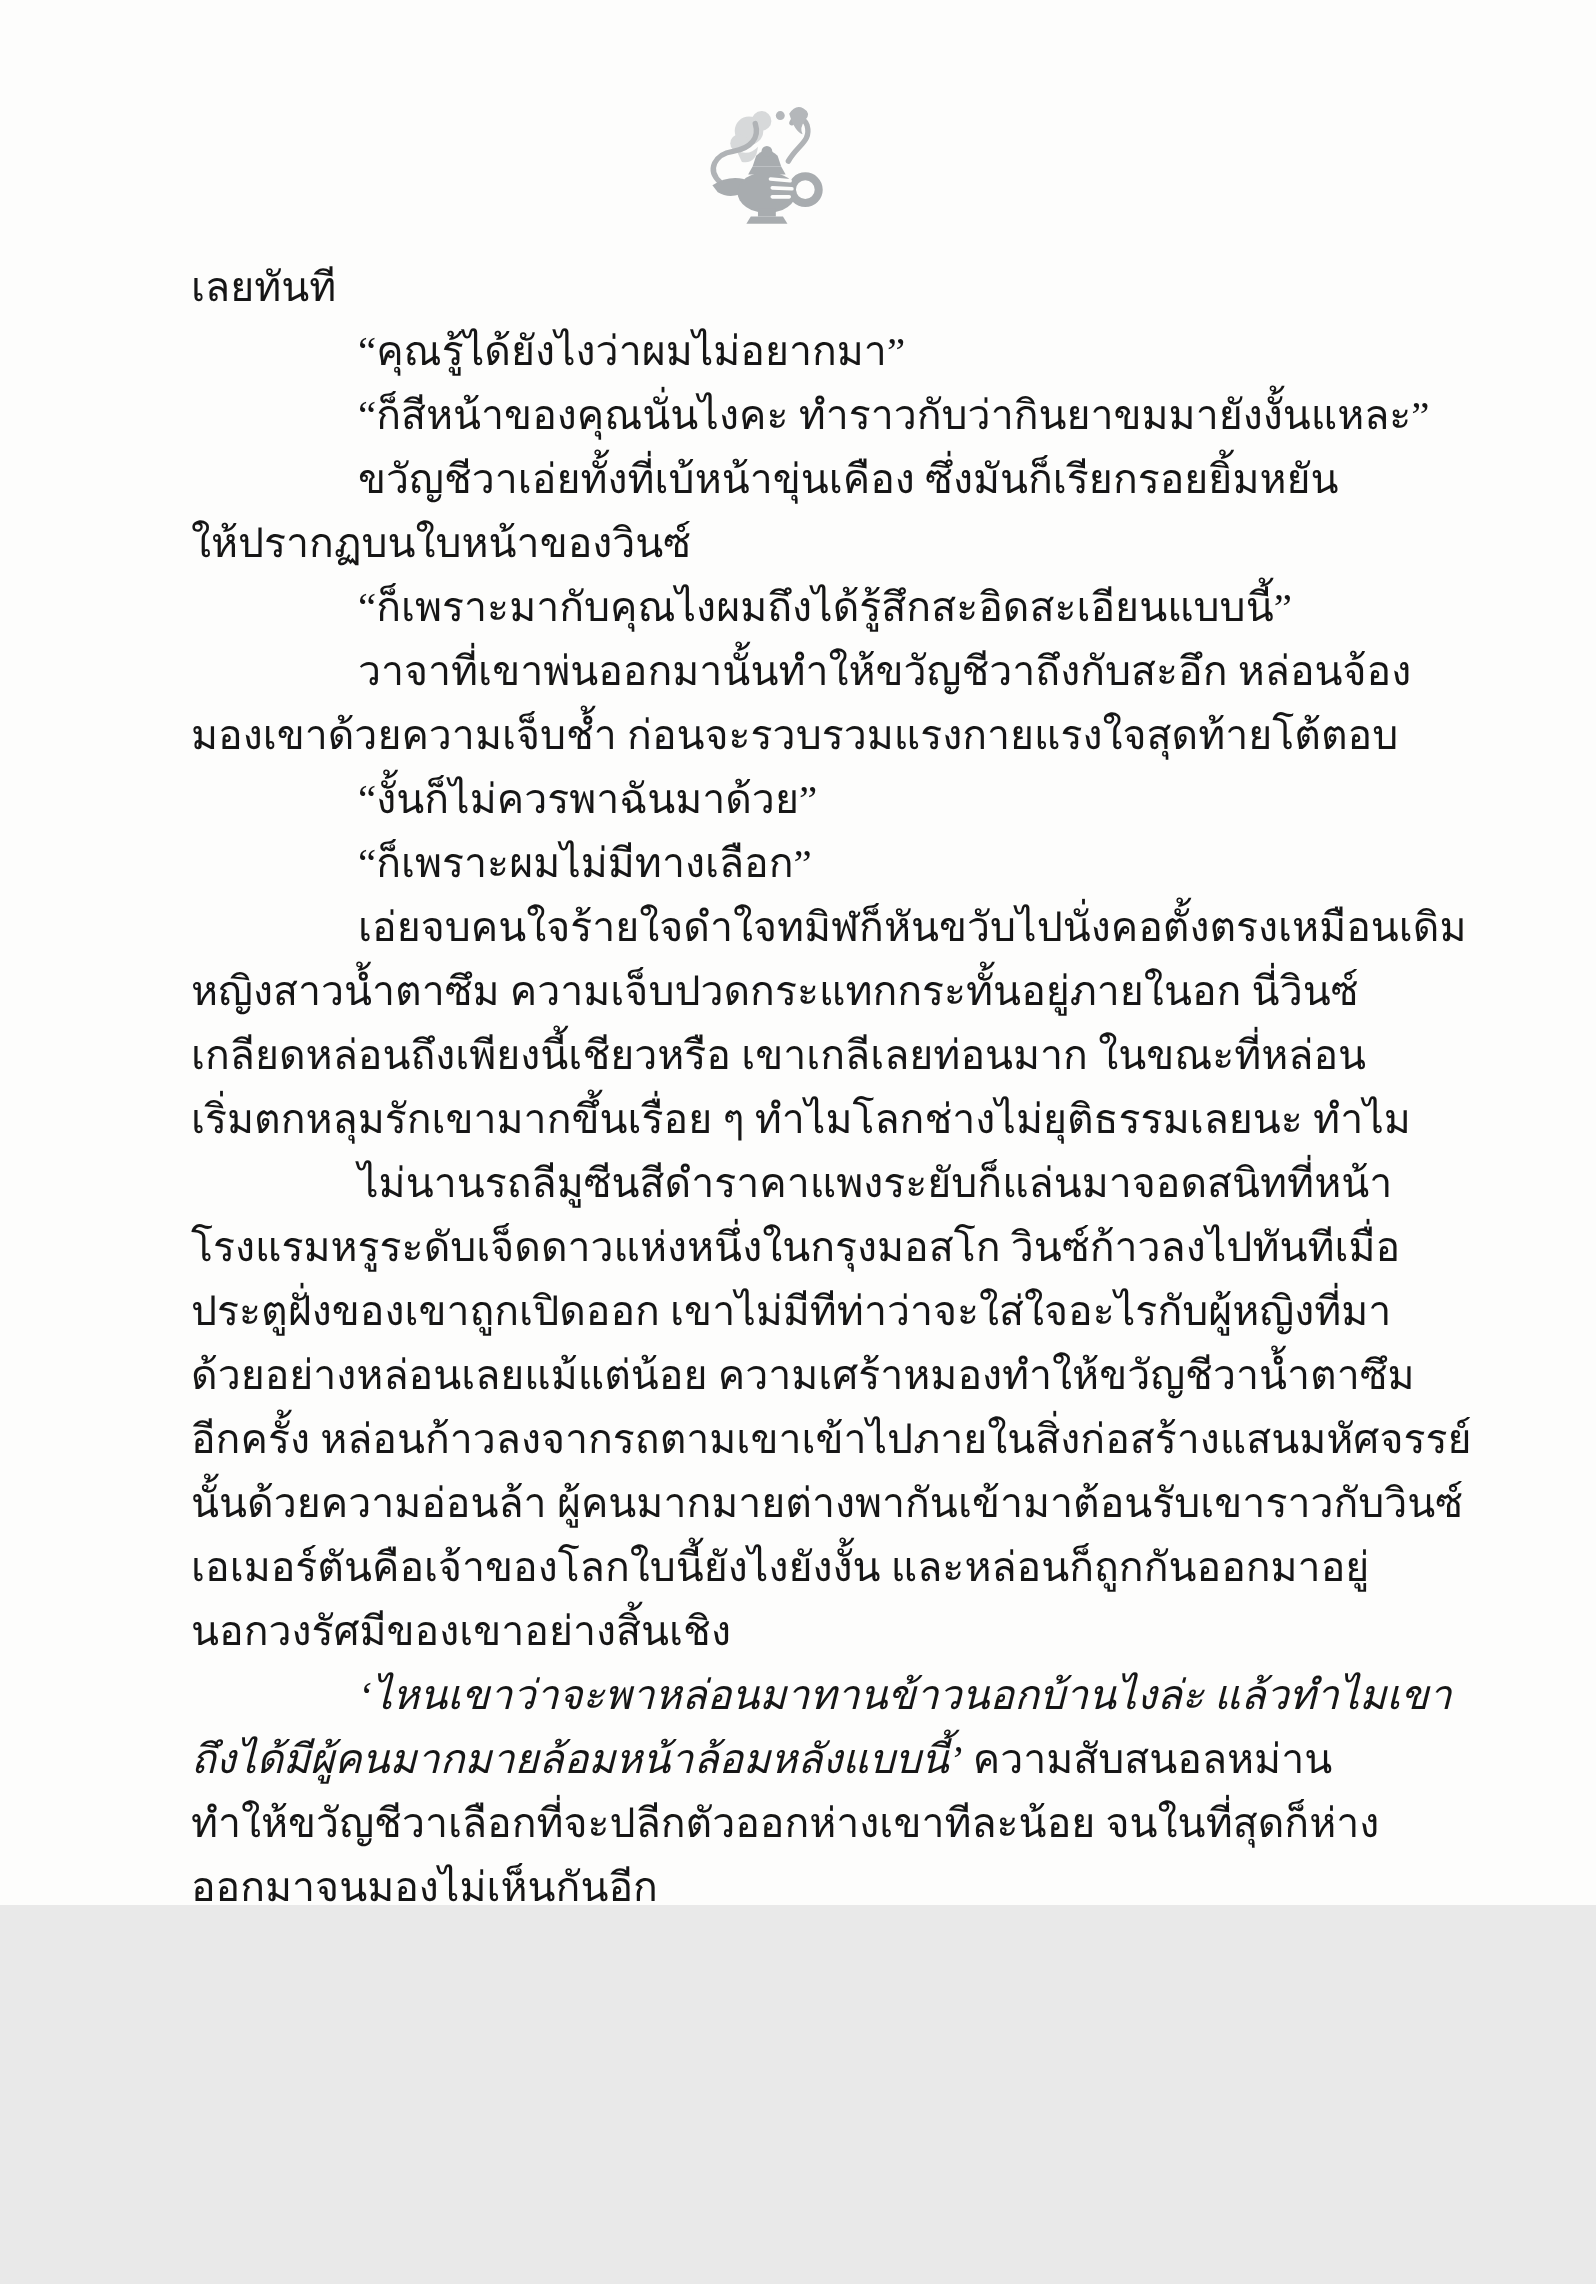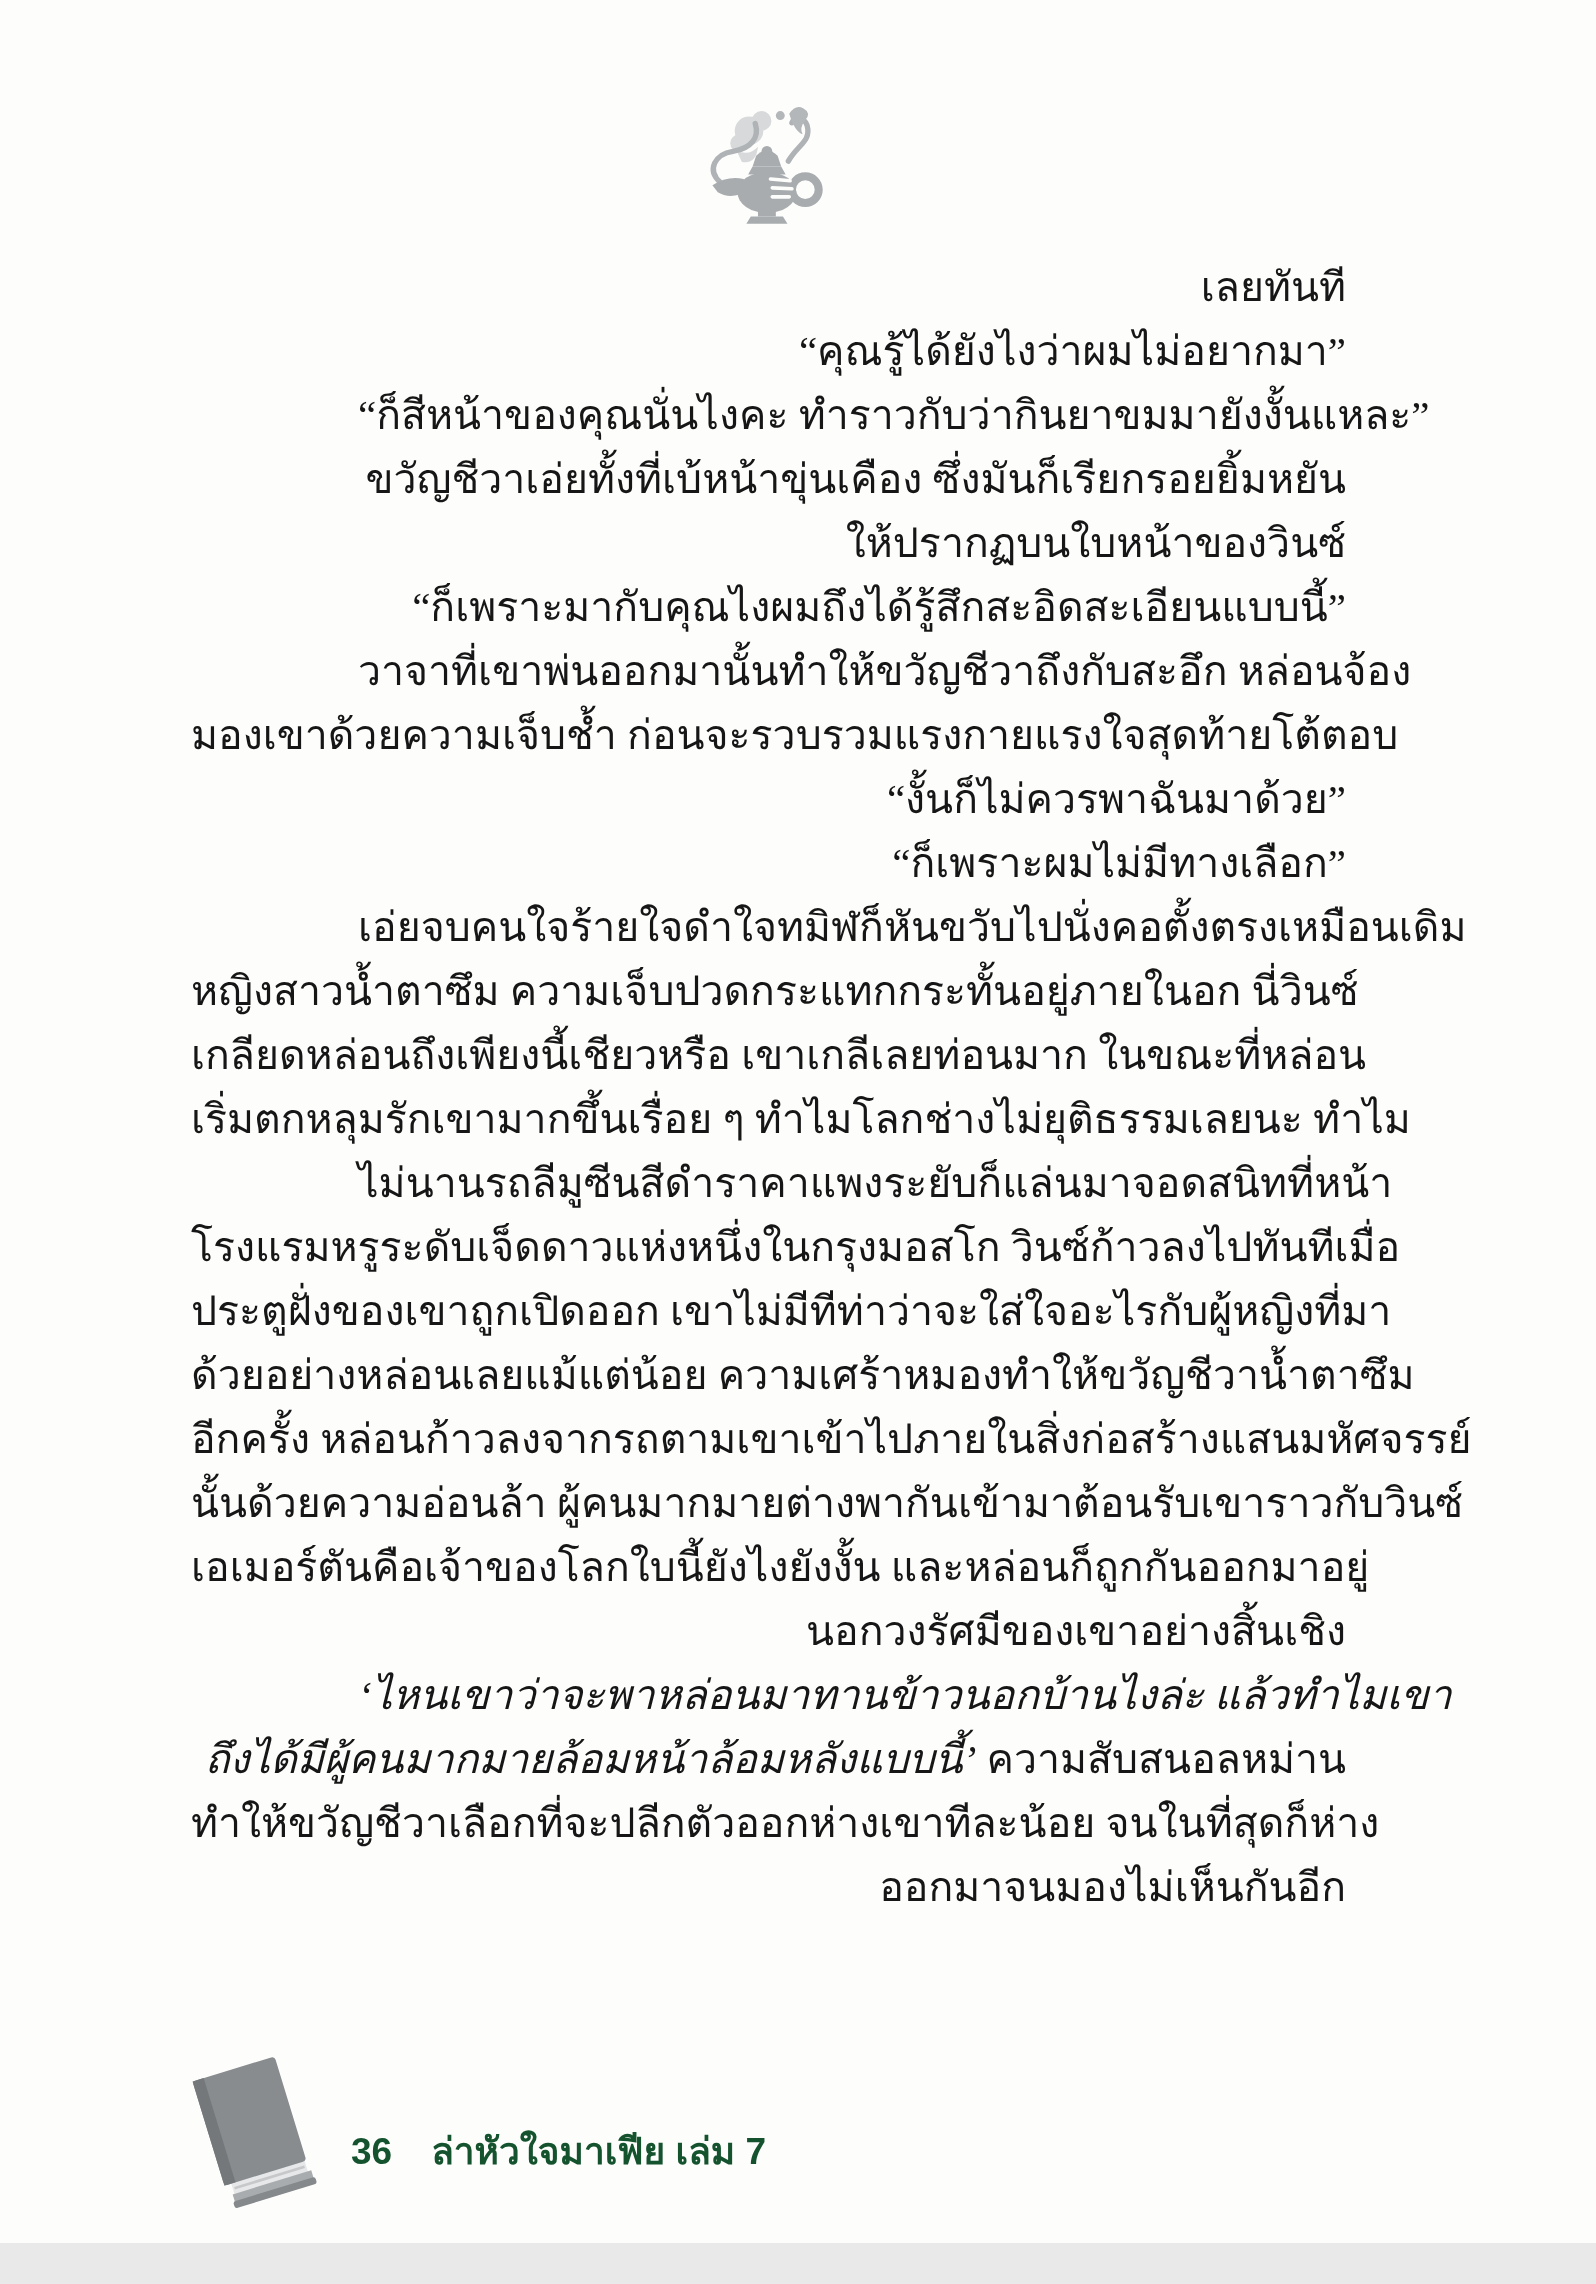--- a/index.html
+++ b/index.html
@@ -1,23 +1,22 @@
 <!DOCTYPE html>
 <html style="font-size:14.3px"><head>
 <meta charset="utf-8">
 <style>
   html,body{margin:0;padding:0;background:#e9e9e9;}
   .page{
     position:relative;
-    width:1597px;height:2243px;
+    width:1597px;height:1905px;
     background:#fdfdfc;
     overflow:hidden;
     font-family:"Liberation Serif","DejaVu Serif",serif;
     color:#161616;
-    text-align:right;
   }
   .ornament{
     position:absolute;left:699px;top:100px;width:134px;height:124px;
   }
   .body-text{
     position:absolute;left:191px;top:255px;width:1155px;
     font-size:41px;line-height:64px;
     letter-spacing:0px;
   }
   .tline{height:64px;white-space:nowrap;}

